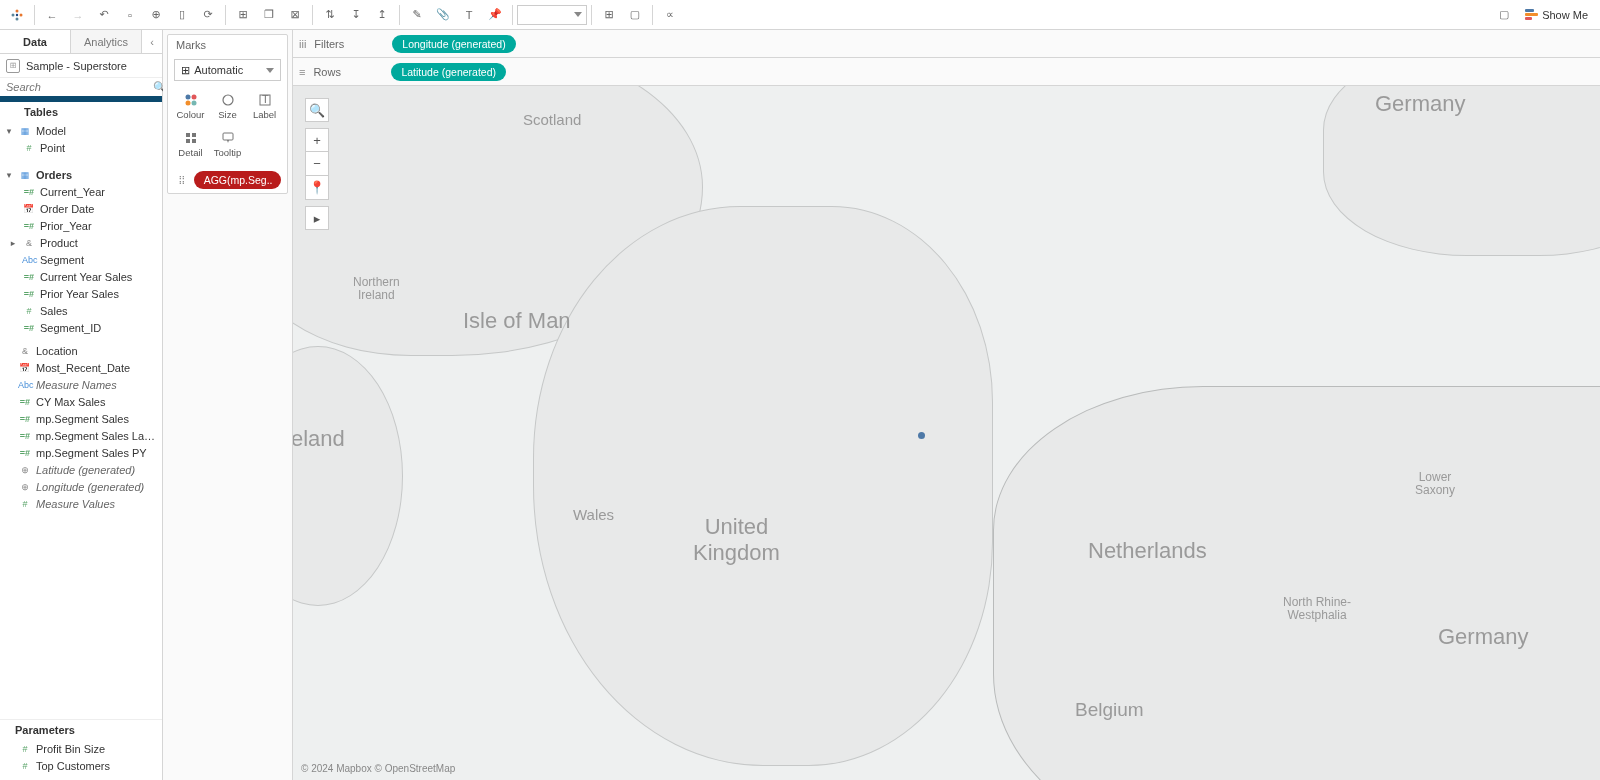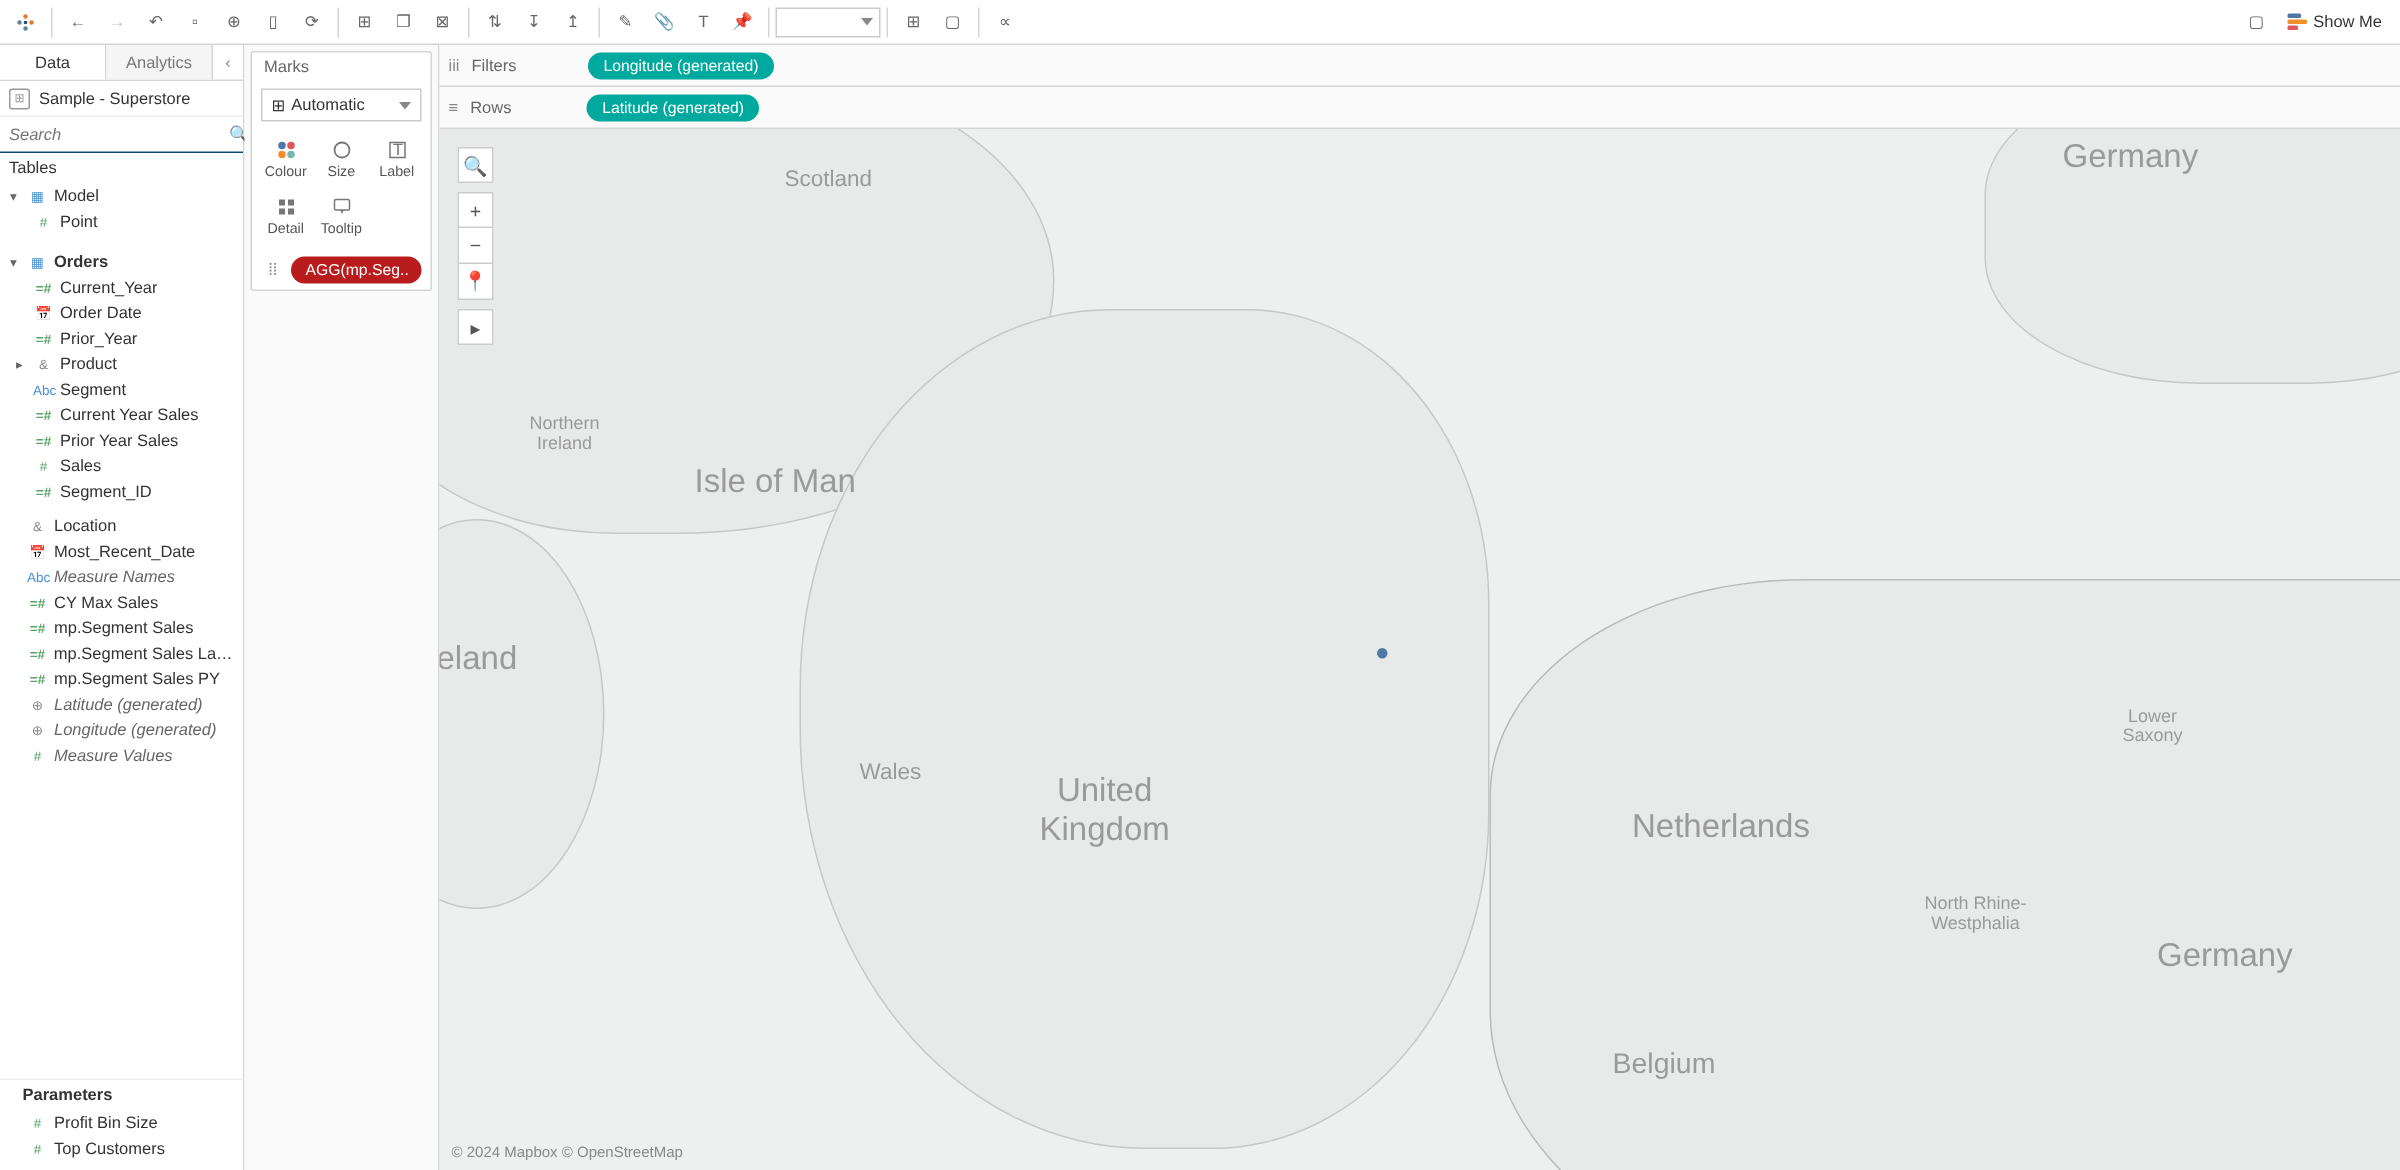--- a/index.html
+++ b/index.html
@@ -9,29 +9,29 @@
 .toolbar .sep{width:1px;height:20px;background:#d5d5d5;margin:0 4px}
 .toolbar .drop{width:70px;height:20px;border:1px solid #ccc;background:#fff;display:flex;align-items:center;justify-content:flex-end;padding:0 4px}
 .toolbar .spacer{flex:1}
 .toolbar .showme{display:flex;align-items:center;gap:4px;padding:0 8px;cursor:pointer}
 .sm-icon{display:flex;flex-direction:column;gap:1px}
 .sm-icon span{height:3px;border-radius:1px}
 .main{display:flex;height:calc(100vh - 30px)}
 .sidebar{width:163px;border-right:1px solid #d5d5d5;display:flex;flex-direction:column;background:#fff}
 .tabs{display:flex;height:24px;border-bottom:1px solid #d5d5d5}
 .tab{flex:1;display:flex;align-items:center;justify-content:center;cursor:pointer;border-right:1px solid #d5d5d5}
-.tab.active{background:#fff;font-weight:400}
+.tab.active{background:#fff;font-weight:700}
 .tab.inactive{background:#f5f5f5;color:#777}
 .collapse{width:20px;display:flex;align-items:center;justify-content:center;cursor:pointer;color:#888}
 .ds-row{display:flex;align-items:center;height:24px;padding:0 6px;gap:6px;border-bottom:1px solid #eee}
 .ds-icon{width:14px;height:14px;border:1px solid #999;border-radius:2px;display:flex;align-items:center;justify-content:center;font-size:8px;color:#999}
-.search-row{display:flex;align-items:center;height:24px;border-bottom:1px solid #0c4a6e;padding:0 2px}
+.search-row{display:flex;align-items:center;height:24px;border-bottom:6px solid #0c4a6e;padding:0 2px}
 .search-row input{border:none;outline:none;flex:1;padding:0 4px;color:#aaa;font-style:italic}
 .search-row .sicon{width:18px;text-align:center;color:#888;cursor:pointer}
-.section-title{font-weight:400;padding:4px 6px}
+.section-title{font-weight:700;padding:4px 24px}
 .tree{flex:1;overflow:auto}
 .trow{display:flex;align-items:center;height:17px;padding:0 4px;gap:4px;cursor:pointer}
 .trow.indent{padding-left:22px}
 .trow .caret{width:10px;text-align:center;color:#666;font-size:9px}
 .trow .ticon{width:14px;text-align:center;font-size:9px}
 .trow .tlabel{white-space:nowrap;overflow:hidden;text-overflow:ellipsis}
 .ic-table{color:#4a90d9}
 .ic-num{color:#5aa469}
 .ic-calc{color:#5aa469;font-weight:600}
 .ic-abc{color:#4a90d9;font-size:8px}

